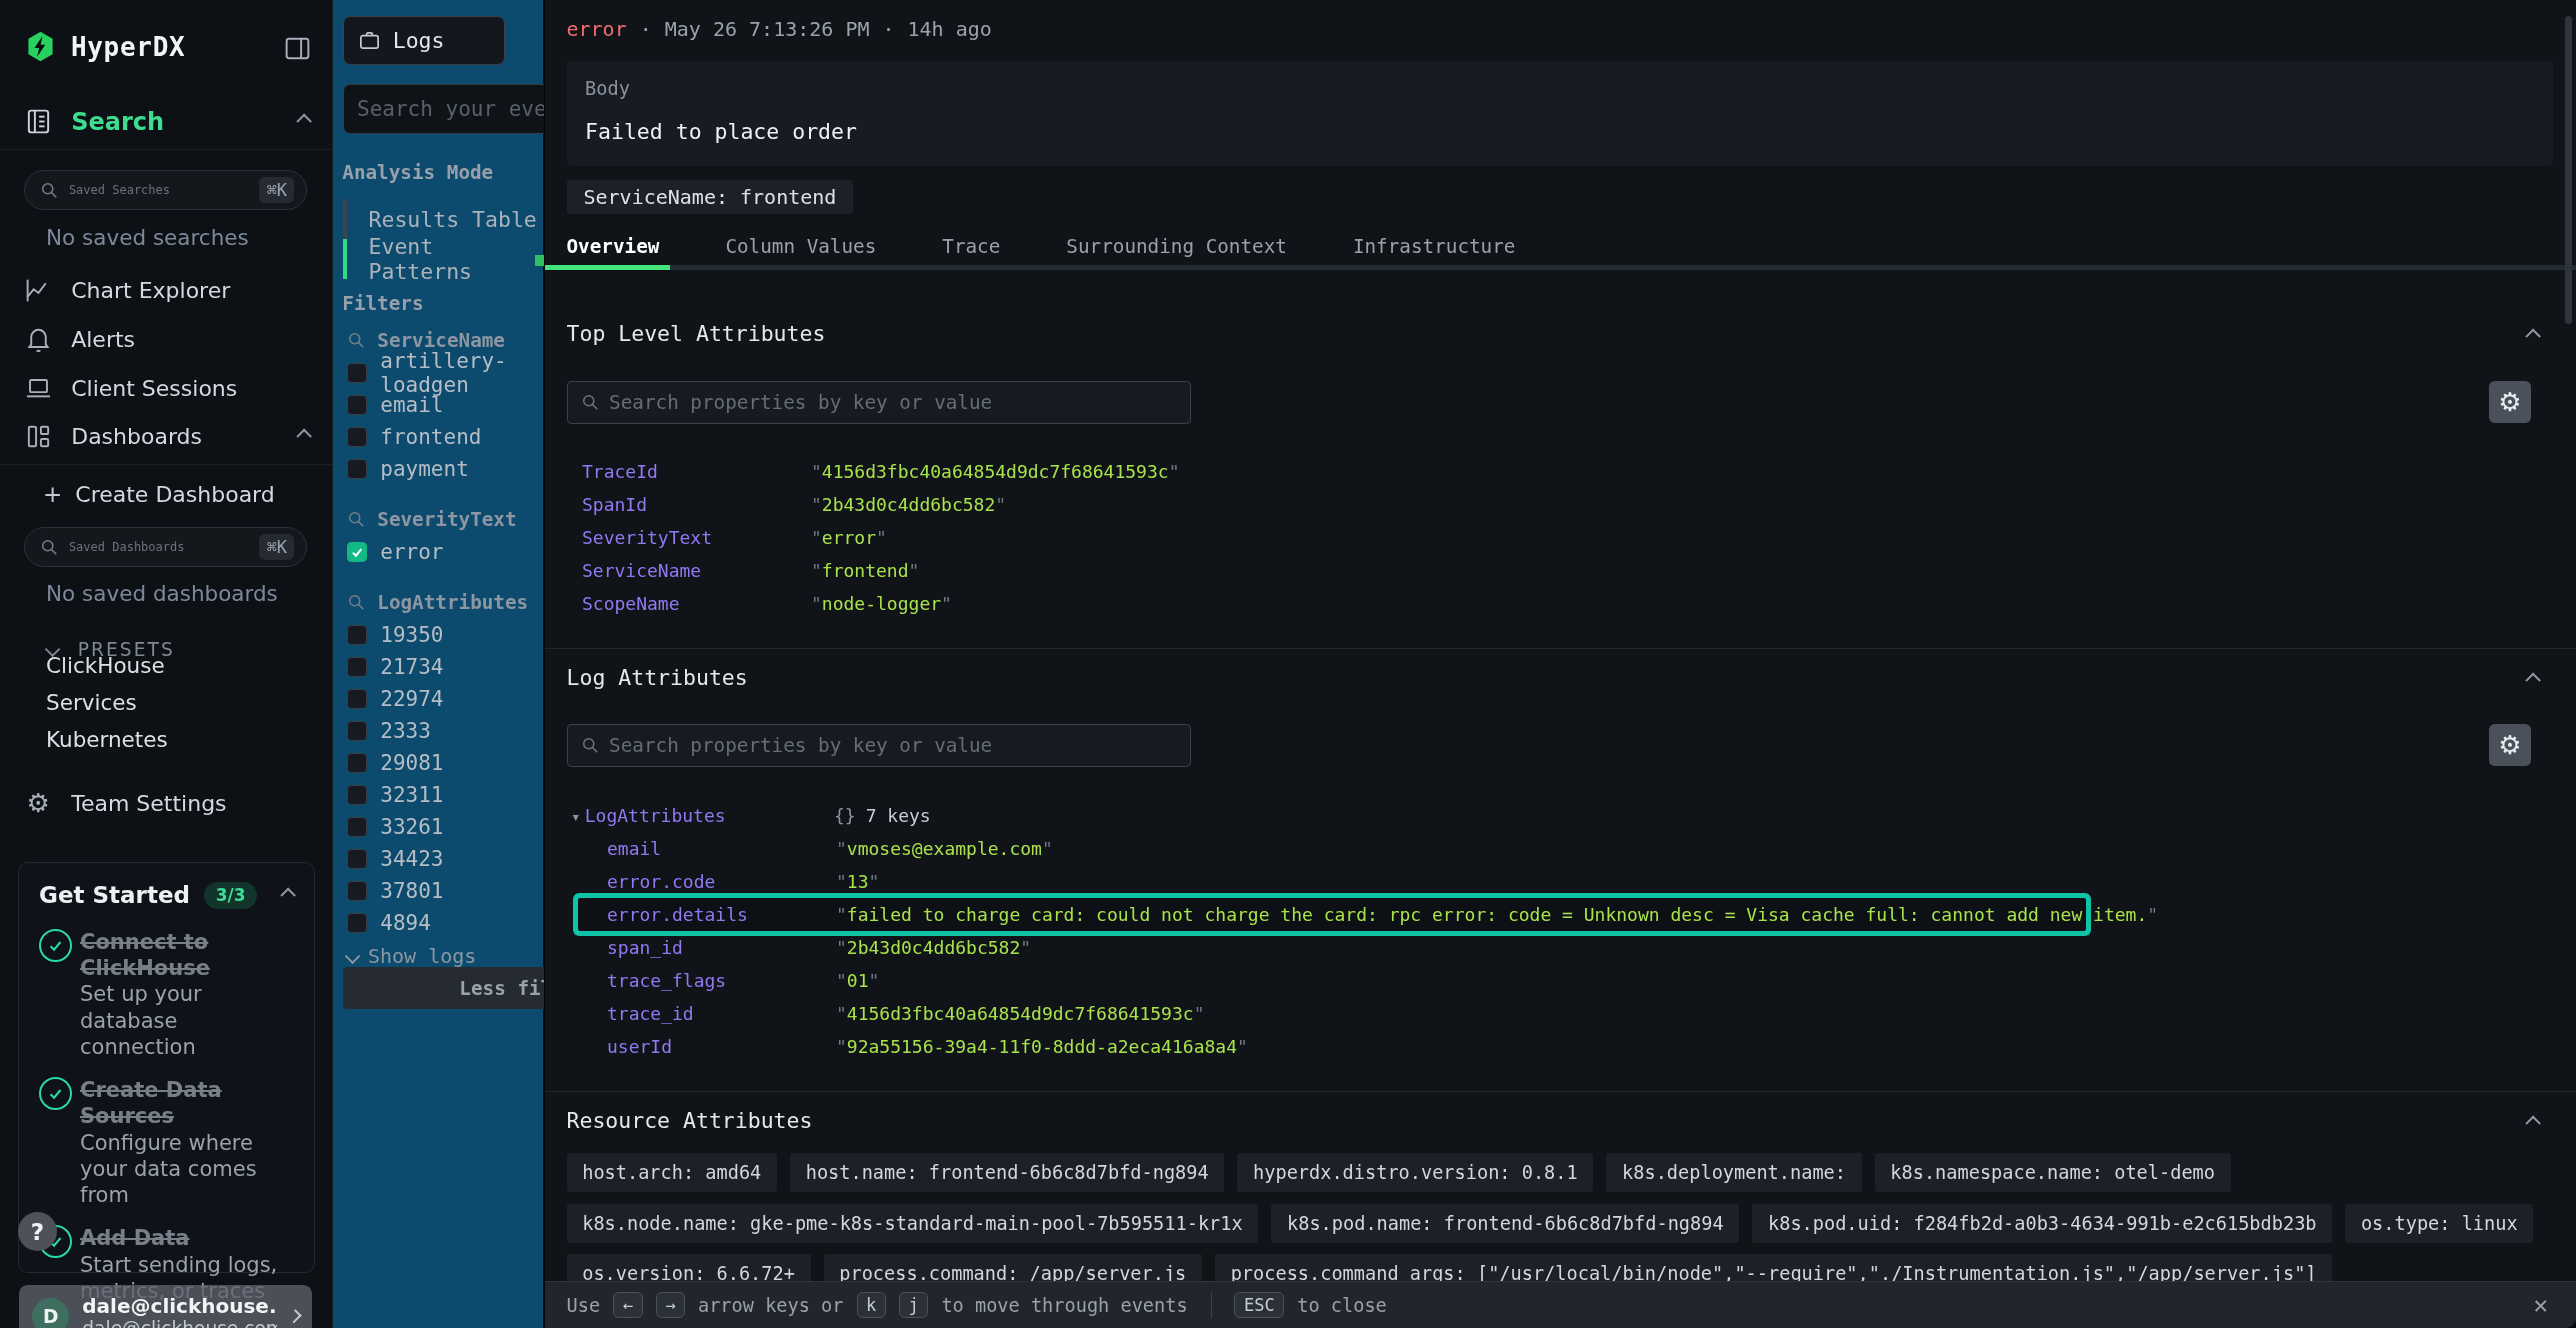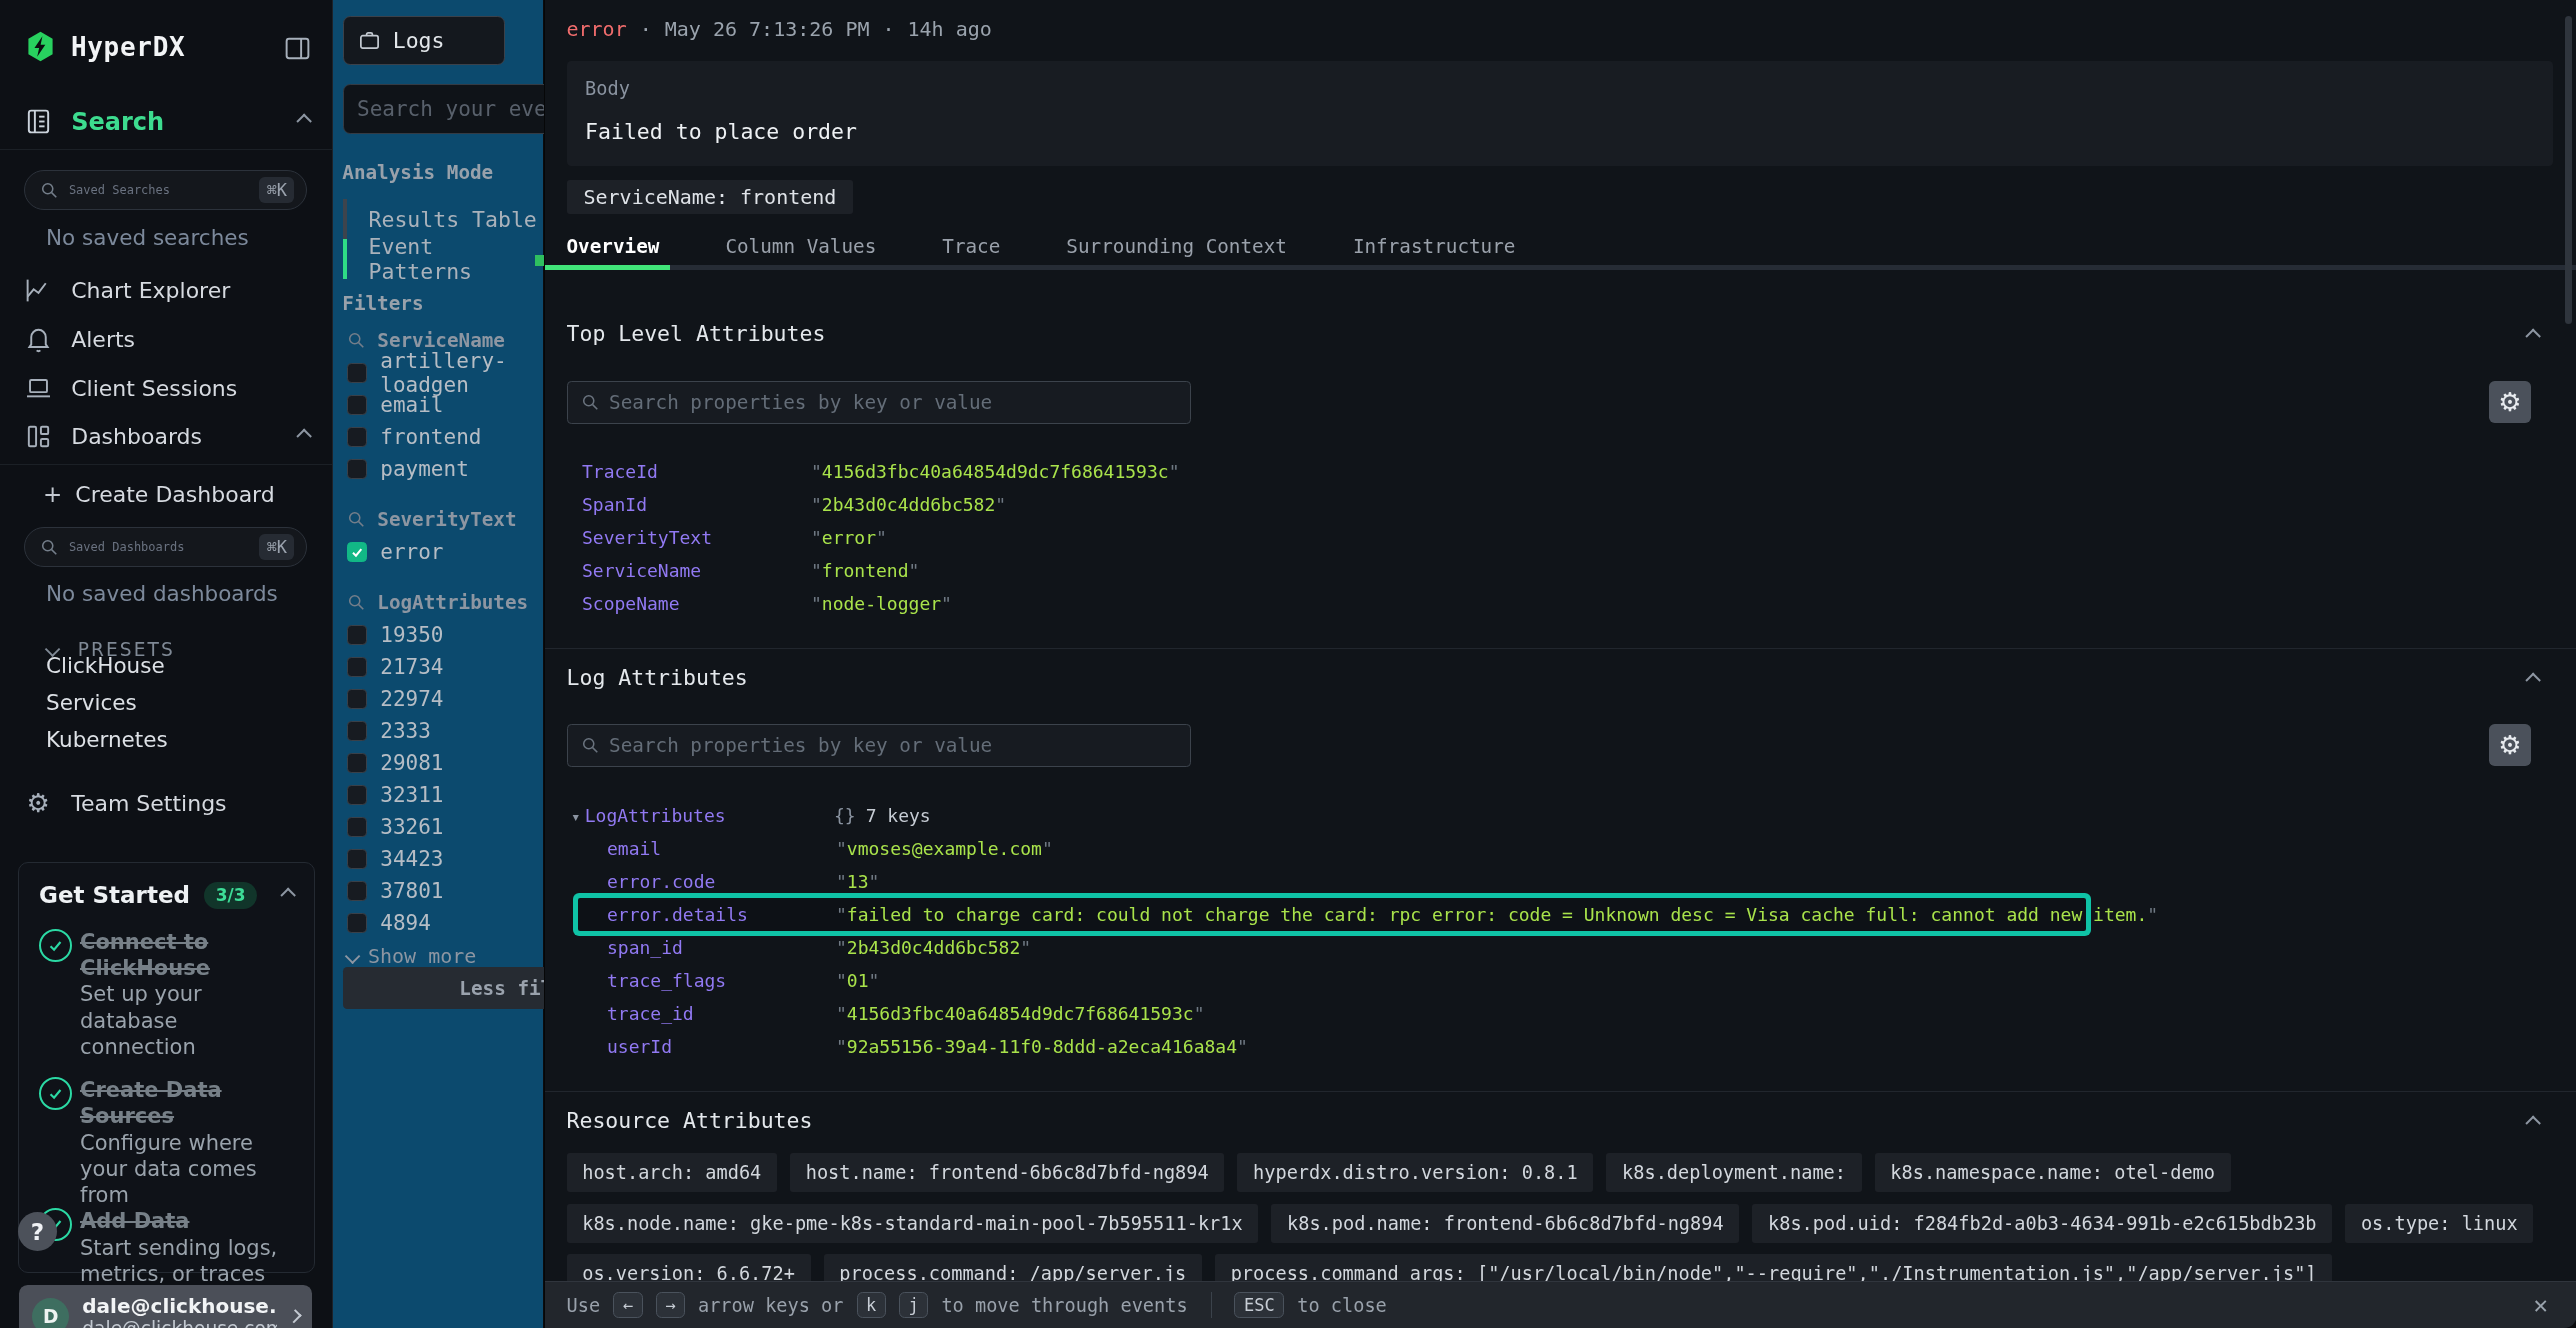--- a/index.html
+++ b/index.html
@@ -243,21 +243,21 @@
       <span class="gs-check">
           <svg viewBox="0 0 24 24" fill="none" stroke="#2bd9a4" stroke-width="3">
             <polyline points="5,13 10,18 19,7"></polyline>
           </svg>
         </span>
       <span style="width:215px;">
         <span class="gs-item-title">Create Data Sources</span>
         <div class="gs-item-desc">Configure where your data comes from</div>
       </span>
     </div>
-    <div class="gs-item" style="">
+    <div class="gs-item" style="margin-top:17px;">
       <span class="gs-check">
           <svg viewBox="0 0 24 24" fill="none" stroke="#2bd9a4" stroke-width="3">
             <polyline points="5,13 10,18 19,7"></polyline>
           </svg>
         </span>
       <span style="width:215px;">
         <span class="gs-item-title">Add Data</span>
         <div class="gs-item-desc">Start sending logs, metrics, or traces</div>
       </span>
     </div>
@@ -382,21 +382,21 @@
         <span class="cbox"></span>
         <span class="fopt-label mono">37801</span>
       </div>
     <div class="fopt">
         <span class="cbox"></span>
         <span class="fopt-label mono">4894</span>
       </div>
 
     <div class="show-more mono">
       <span class="chev down" style="border-color:#8d96a2;"></span>
-      <span>Show more</span>
+      <span>Show logs</span>
     </div>
   </div>
 
   <div class="abs less-btn mono" style="top:967px;">
     <span>Less filters</span>
   </div>
 </section>
 
 <div id="chart-fragment" class="abs"></div>
 

